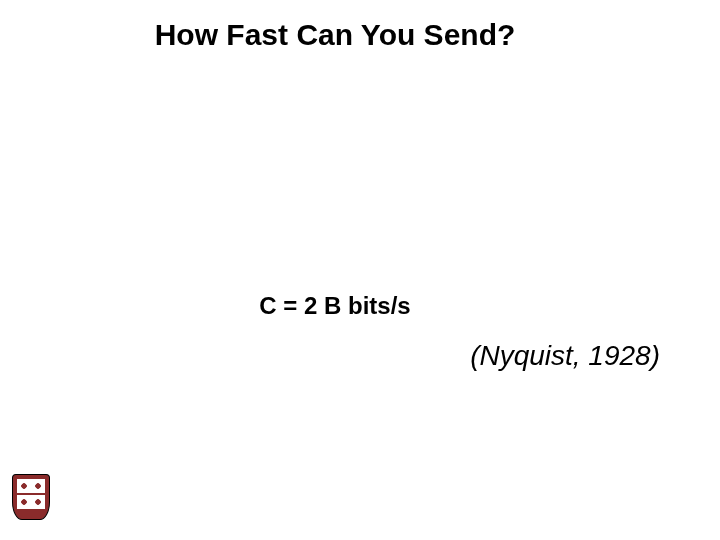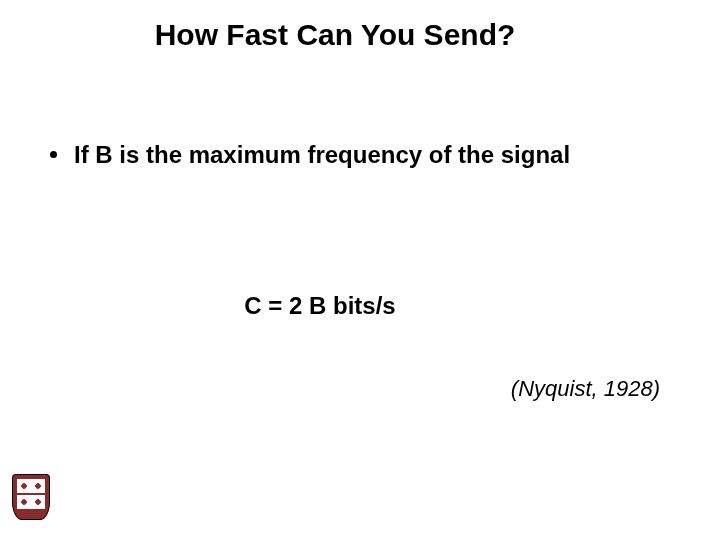--- a/index.html
+++ b/index.html
@@ -46,28 +46,28 @@
     border-radius: 50%;
   }
   .formula {
     position: absolute;
     top: 292px;
     left: 0;
     width: 640px;
     text-align: center;
     font-size: 24px;
     font-weight: 700;
+    padding-left: 15px;
   }
   .attribution {
     position: absolute;
     top: 340px;
     right: 60px;
-    font-size: 22px;
+    font-size: 28px;
     font-style: italic;
-    margin-top: 36px;
   }
   .crest {
     position: absolute;
     left: 12px;
     bottom: 16px;
     width: 36px;
     height: 50px;
   }
   .crest .shield {
     width: 36px;
@@ -96,24 +96,20 @@
       radial-gradient(circle at 7px 7px, #8a2b2b 2.5px, transparent 3px),
       radial-gradient(circle at 21px 7px, #8a2b2b 2.5px, transparent 3px);
   }
 </style>
 </head>
 <body>
 
 <div class="title">How Fast Can You Send?</div>
 
 <div class="bullets">
-  <div class="bullet">
-    <span class="dot"></span>
-    <span>If B is the maximum frequency of the signal</span>
-  </div>
 </div>
 
 <div class="formula">C = 2 B bits/s</div>
 
 <div class="attribution">(Nyquist, 1928)</div>
 
 <div class="crest">
   <div class="shield"></div>
 </div>
 

